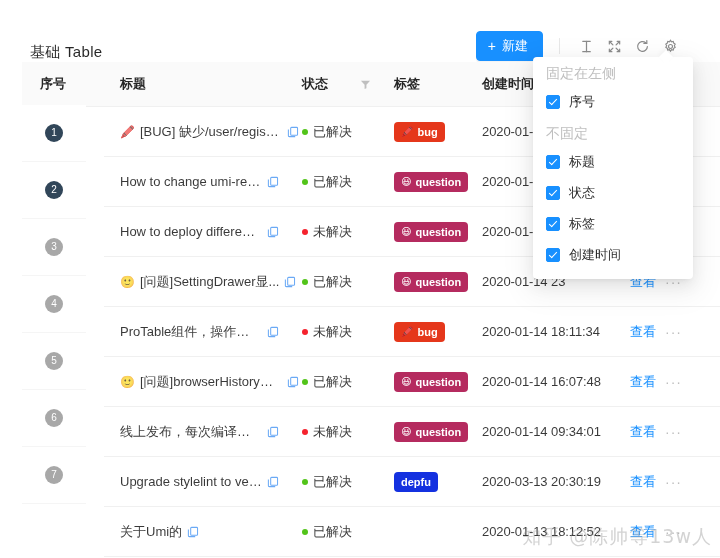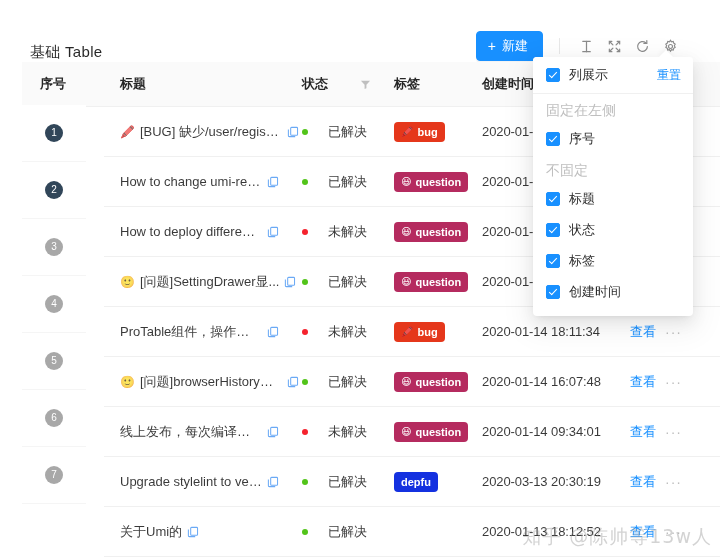--- a/index.html
+++ b/index.html
@@ -176,21 +176,21 @@
     max-width: 142px;
     display: inline-block;
   }
   .copy-icon {
     color: #6aa9f5;
     flex: 0 0 auto;
     cursor: pointer;
     display: inline-flex;
   }
 
-  .state-inner { display: flex; align-items: center; gap: 20px; white-space: nowrap; }
+  .state-inner { display: flex; align-items: center; gap: 5px; white-space: nowrap; }
   .dot { width: 6px; height: 6px; border-radius: 50%; display: inline-block; }
   .dot.green { background: #52c41a; }
   .dot.red   { background: #f5222d; }
 
   .tag {
     display: inline-flex;
     align-items: center;
     gap: 4px;
     height: 20px;
     padding: 0 7px;
@@ -672,27 +672,20 @@
         <div class="idx-cell">
           <span class="idx-badge gray">6</span>
         </div>
         <div class="idx-cell">
           <span class="idx-badge gray">7</span>
         </div>
       </div>
   </div>
 
   <div class="dropdown">
-    <div class="dd-head">
-      <div class="dd-head-left">
-        <span class="cbox"></span>
-        <span class="dd-title">列展示</span>
-      </div>
-      <span class="dd-reset">重置</span>
-    </div>
     <div id="dd-body">
         <div class="dd-group-label">固定在左侧</div>
         <div class="dd-item">
           <span class="cbox"></span>
           <span class="dd-item-label">序号</span>
         </div>
         <div class="dd-group-label">不固定</div>
         <div class="dd-item">
           <span class="cbox"></span>
           <span class="dd-item-label">标题</span>

